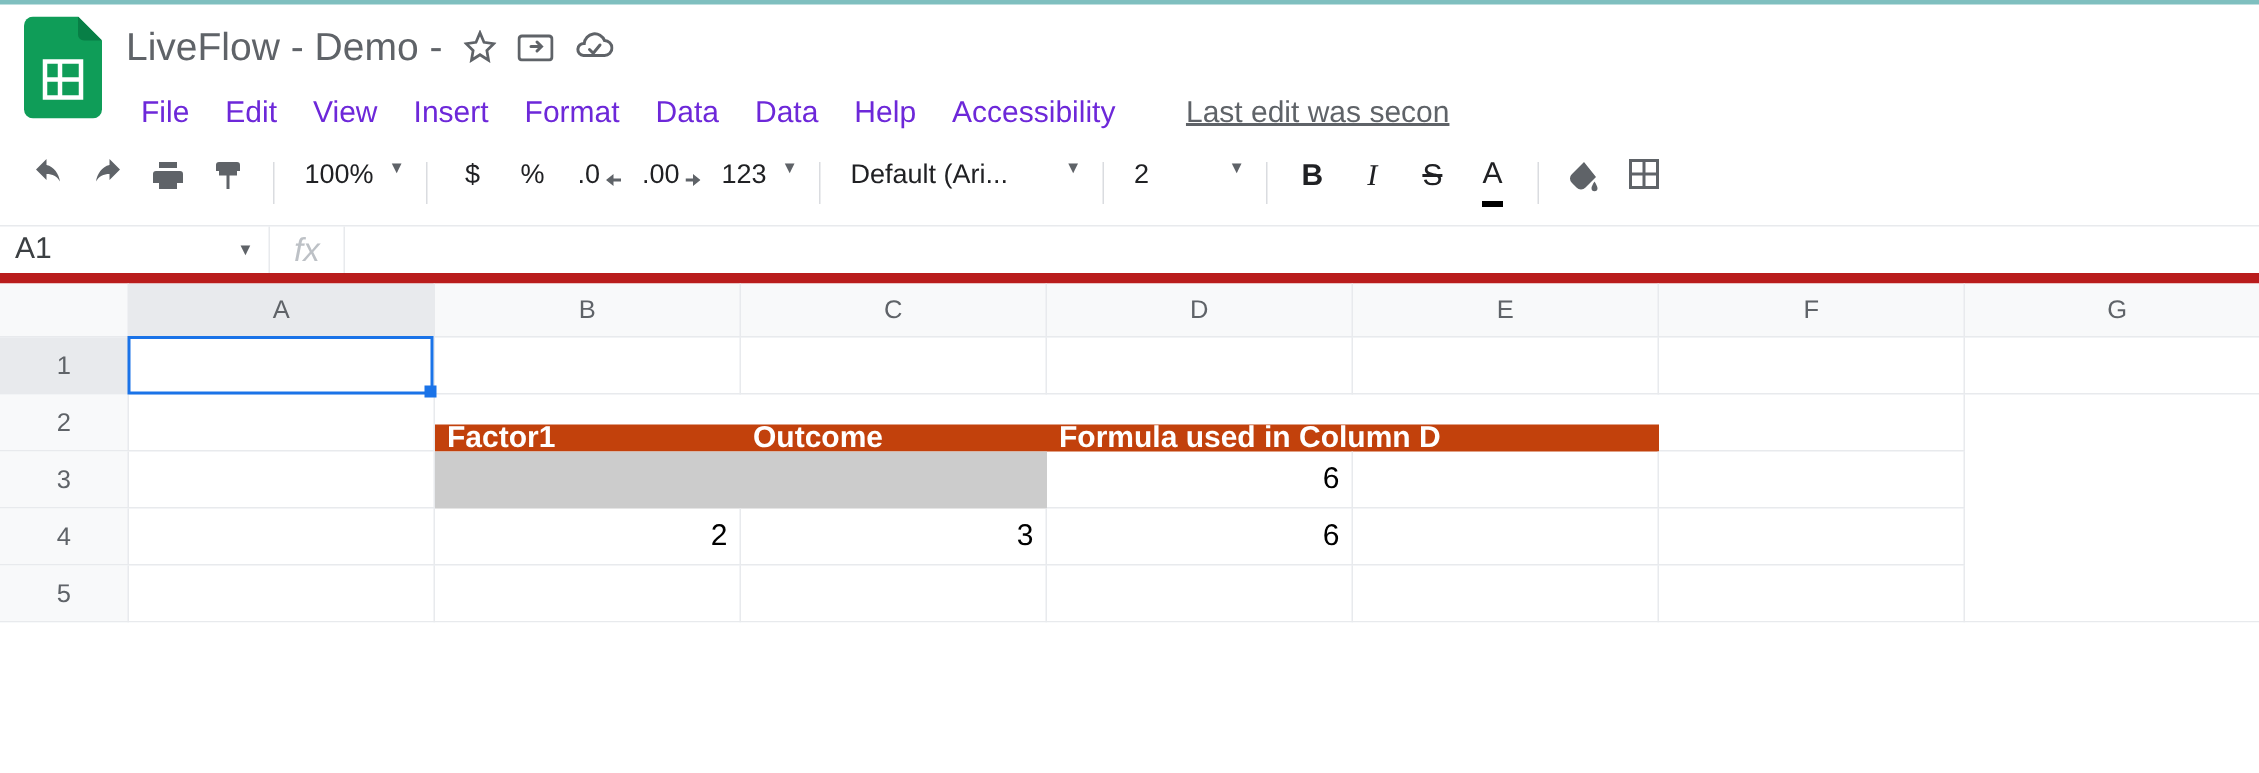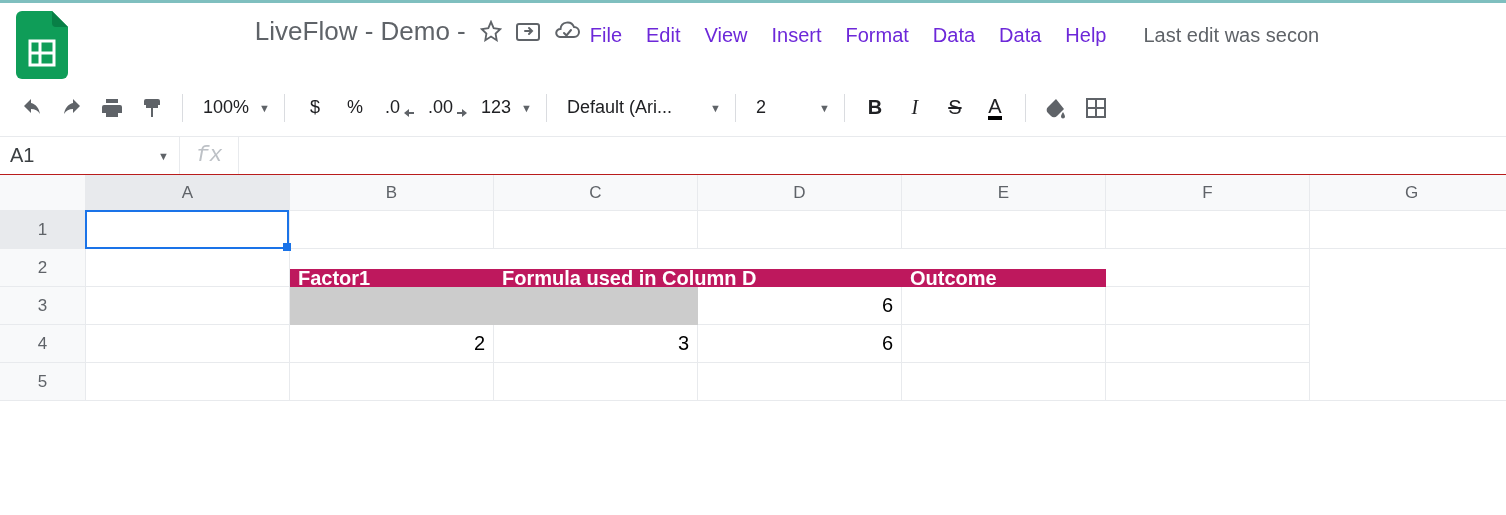--- a/index.html
+++ b/index.html
@@ -24,21 +24,21 @@
     width: 52px;
     height: 68px;
     margin-right: 16px;
     flex-shrink: 0;
     position: relative;
   }
   .logo svg { display: block; }
   .header-right {
     flex: 1;
     display: flex;
-    flex-direction: row;
+    flex-direction: column;
     justify-content: center;
   }
   .title-row {
     display: flex;
     align-items: center;
     gap: 14px;
     height: 40px;
   }
   .doc-title {
     font-size: 26px;
@@ -60,36 +60,36 @@
   }
   .menu-item {
     font-size: 20px;
     color: #6d28d9;
     padding: 4px 10px;
     cursor: pointer;
   }
   .last-edit {
     font-size: 20px;
     color: #5f6368;
-    margin-left: 23px;
+    text-decoration: underline;
+    margin-left: 33px;
     cursor: pointer;
   }
   
   
   .toolbar {
     display: flex;
     align-items: center;
     padding: 10px 16px;
     gap: 8px;
     border-bottom: 1px solid #e8eaed;
     height: 58px;
   }
   .tb-btn {
     display: flex;
-    align-items: center;
     justify-content: center;
     min-width: 32px;
     height: 32px;
     color: #5f6368;
     cursor: pointer;
   }
   .tb-sep {
     width: 1px;
     height: 28px;
     background: #dadce0;
@@ -103,40 +103,40 @@
   .tb-dropdown-arrow {
     font-size: 11px;
     color: #5f6368;
     margin-left: 4px;
   }
   
   
   .formula-bar {
     display: flex;
     align-items: center;
-    border-bottom: 1px solid #b91c1c;
+    border-bottom: 7px solid #b91c1c;
     height: 38px;
   }
   .name-box {
     width: 180px;
     padding: 0 10px;
     font-size: 20px;
     color: #3c4043;
     display: flex;
     align-items: center;
     justify-content: space-between;
     border-right: 1px solid #e8eaed;
     height: 100%;
   }
   .fx-label {
     font-style: italic;
     color: #bdc1c6;
     font-size: 22px;
     padding: 0 16px;
-    font-family: Liberation Mono, monospace;
+    font-family: Liberation Sans, sans-serif;
     border-right: 1px solid #e8eaed;
     height: 100%;
     display: flex;
     align-items: center;
   }
   .formula-input {
     flex: 1;
     height: 100%;
   }
   
@@ -222,21 +222,21 @@
   .active-handle {
     position: absolute;
     width: 8px;
     height: 8px;
     background: #1a73e8;
     right: -4px;
     bottom: -4px;
   }
   
   .hdr-blue {
-    background: #be185d;
+    background: #c2410c;
     color: #fff;
     font-weight: bold;
     border-right: none;
     border-bottom: none;
     margin-top: 20px;
   }
   .shaded {
     background: #cccccc;
     border-right: none;
     border-bottom: none;
@@ -286,20 +286,21 @@
     </div>
     <div class="menu-row">
       <span class="menu-item">File</span>
       <span class="menu-item">Edit</span>
       <span class="menu-item">View</span>
       <span class="menu-item">Insert</span>
       <span class="menu-item">Format</span>
       <span class="menu-item">Data</span>
       <span class="menu-item">Data</span>
       <span class="menu-item">Help</span>
+      <span class="menu-item">Accessibility</span>
       <span class="last-edit">Last edit was secon</span>
     </div>
   </div>
 </div>
 
 <div class="toolbar">
   <span class="tb-btn">
     <svg width="22" height="18" viewBox="0 0 22 18" fill="#5f6368">
         <path d="M10 4V0L3 7l7 7v-4c4 0 7 1.5 9 5-.7-5-4-10-9-11z"></path>
       </svg>
@@ -426,22 +427,22 @@
       <div class="cell colC"></div>
       <div class="cell colD"></div>
       <div class="cell colE"></div>
       <div class="cell colF"></div>
       <div class="cell colG"></div>
     </div>
 
     <div class="cell-row">
       <div class="cell colA"></div>
       <div class="cell colB hdr-blue">Factor1</div>
+      <div class="cell colD hdr-blue">Outcome</div>
       <div class="cell hdr-blue" style="width:408px;overflow:visible">Formula used in Column D</div>
-      <div class="cell colD hdr-blue">Outcome</div>
       <div class="cell colG"></div>
     </div>
 
     <div class="cell-row">
       <div class="cell colA"></div>
       <div class="cell colB shaded"></div>
       <div class="cell colC shaded"></div>
       <div class="cell colD num">6</div>
       <div class="cell colF"></div>
       <div class="cell colG"></div>

